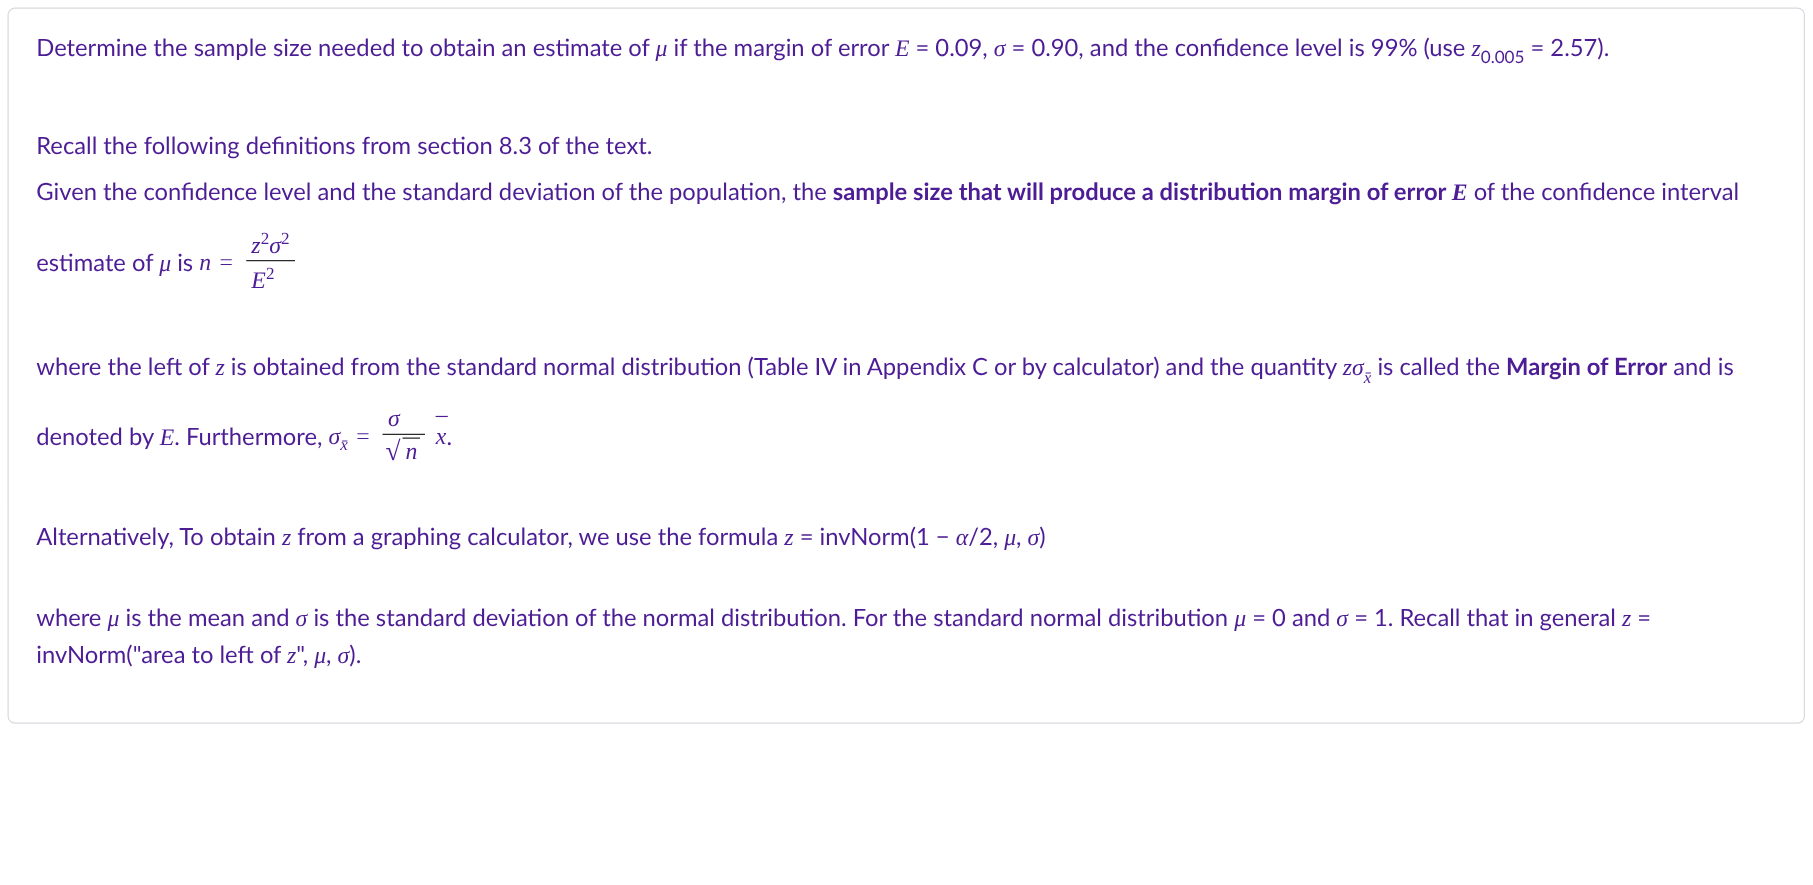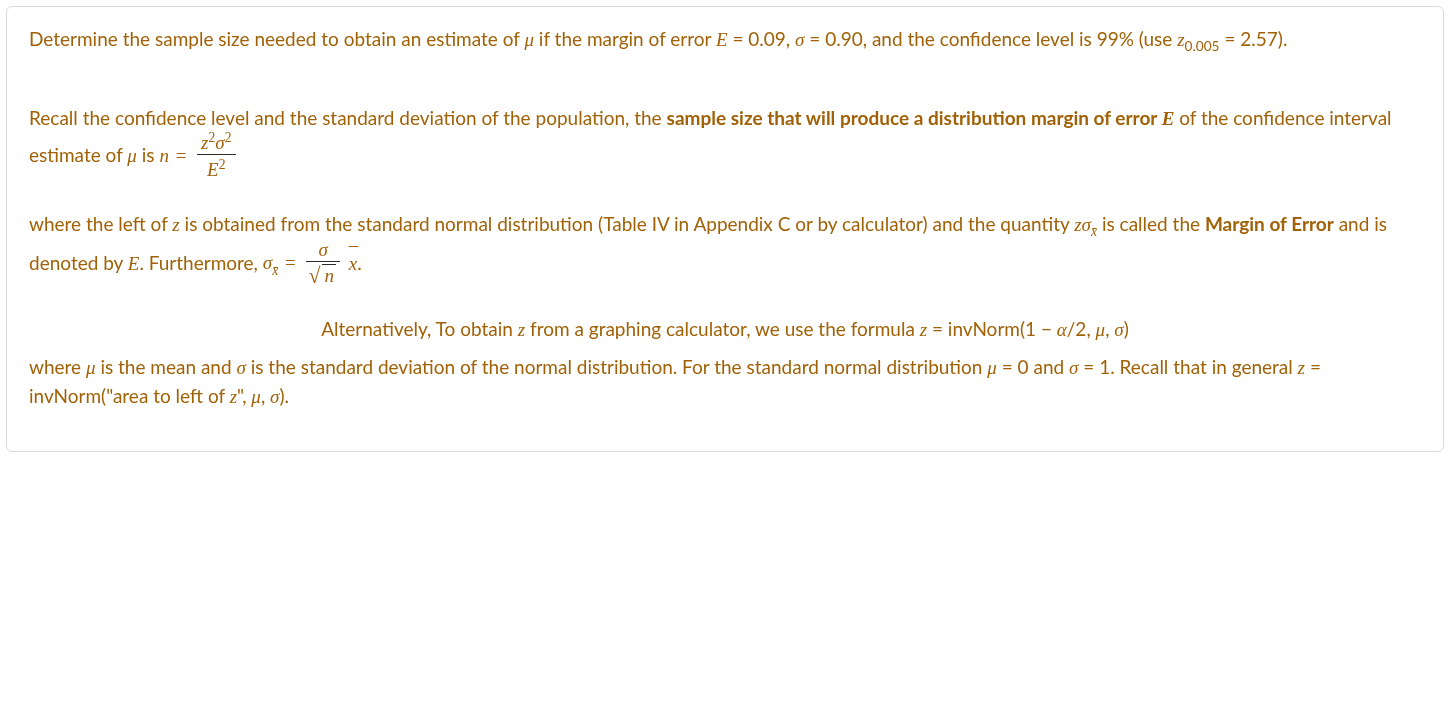--- a/index.html
+++ b/index.html
@@ -9,42 +9,41 @@
     font-family: "Lato", "Helvetica Neue", Arial, sans-serif;
     color: #2f2f2f;
   }
   .card {
     margin: 6px;
     border: 1px solid #d7dade;
     border-radius: 6px;
     padding: 18px 22px 30px 22px;
     font-size: 19px;
     line-height: 1.45;
-    color: #a16207;
+    color: #4c1d95;
   }
   .para {
     margin: 0 0 10px 0;
   }
   .gap {
     height: 22px;
   }
   .gap-sm {
     height: 8px;
   }
   .mi { font-style: italic; font-family: Georgia, "Times New Roman", serif; }
   .sub { font-size: 0.72em; vertical-align: sub; position: relative; top: 0.05em; }
   .sup { font-size: 0.72em; vertical-align: super; position: relative; }
   b { font-weight: 700; }
 
   
   .frac {
     display: inline-block;
     vertical-align: middle;
-    text-align: center;
-    margin: 0 4px;
+    margin: 16px 4px;
     position: relative;
     top: -2px;
   }
   .frac .num, .frac .den {
     display: block;
     padding: 0 4px;
     line-height: 1.15;
   }
   .frac .num {
     border-bottom: 1.1px solid #2b2b2b;
@@ -109,23 +108,26 @@
   <div class="para">
     <span>Determine the sample size needed to obtain an estimate of </span><span class="mi">μ</span><span> if the margin of error </span><span class="mi">E</span><span> = 0.09, </span><span class="mi">σ</span><span> = 0.90, and the confidence level is 99% (use </span><span class="mi">z</span><span class="sub">0.005</span><span> = 2.57).</span>
   </div>
 
   <div class="gap-sm"></div>
 
 
   <div class="gap"></div>
   <div class="gap-sm"></div>
 
+  <div class="lineblock">
+    <span>Recall the following definitions from section 8.3 of the text.</span>
+  </div>
 
   <div class="lineblock" style="margin-bottom:18px;">
-    <span>Recall the confidence level and the standard deviation of the population, the </span><b>sample size that will produce a distribution margin of error </b><b><span class="mi">E</span></b><span> of the confidence interval estimate of </span><span class="mi">μ</span><span> is </span>
+    <span>Given the confidence level and the standard deviation of the population, the </span><b>sample size that will produce a distribution margin of error </b><b><span class="mi">E</span></b><span> of the confidence interval estimate of </span><span class="mi">μ</span><span> is </span>
     <span class="serif inline-mid">
       <span class="mi">n</span>
       <span class="eq-spacing">=</span>
       <span class="frac">
         <span class="num">
           <span class="mi">z</span><span class="sup">2</span><span class="mi">σ</span><span class="sup">2</span>
         </span>
         <span class="den">
           <span class="mi">E</span><span class="sup">2</span>
         </span>
@@ -153,21 +155,21 @@
       </span>
     </span>
     <span class="serif xbar">
       <span class="bar">_</span>
       <span class="mi">x</span>
     </span><span>.</span>
   </div>
 
   <div class="gap-sm"></div>
 
-  <div class="lineblock" style="margin-bottom:2px;text-align:center;">
+  <div class="lineblock" style="margin-bottom:28px;">
     <span>Alternatively, To obtain </span><span class="mi">z</span><span> from a graphing calculator, we use the formula </span><span class="mi">z</span><span> = invNorm(1 − </span><span class="mi">α</span><span>/2, </span><span class="mi">μ</span><span>, </span><span class="mi">σ</span><span>)</span>
   </div>
 
   <div class="gap-sm"></div>
 
   <div class="lineblock">
     <span>where </span><span class="mi">μ</span><span> is the mean and </span><span class="mi">σ</span><span> is the standard deviation of the normal distribution. For the standard normal distribution </span><span class="mi">μ</span><span> = 0 and </span><span class="mi">σ</span><span> = 1. Recall that in general </span><span class="mi">z</span><span> = invNorm("area to left of </span><span class="mi">z</span><span>", </span><span class="mi">μ</span><span>, </span><span class="mi">σ</span><span>).</span>
   </div>
 
 </div>

